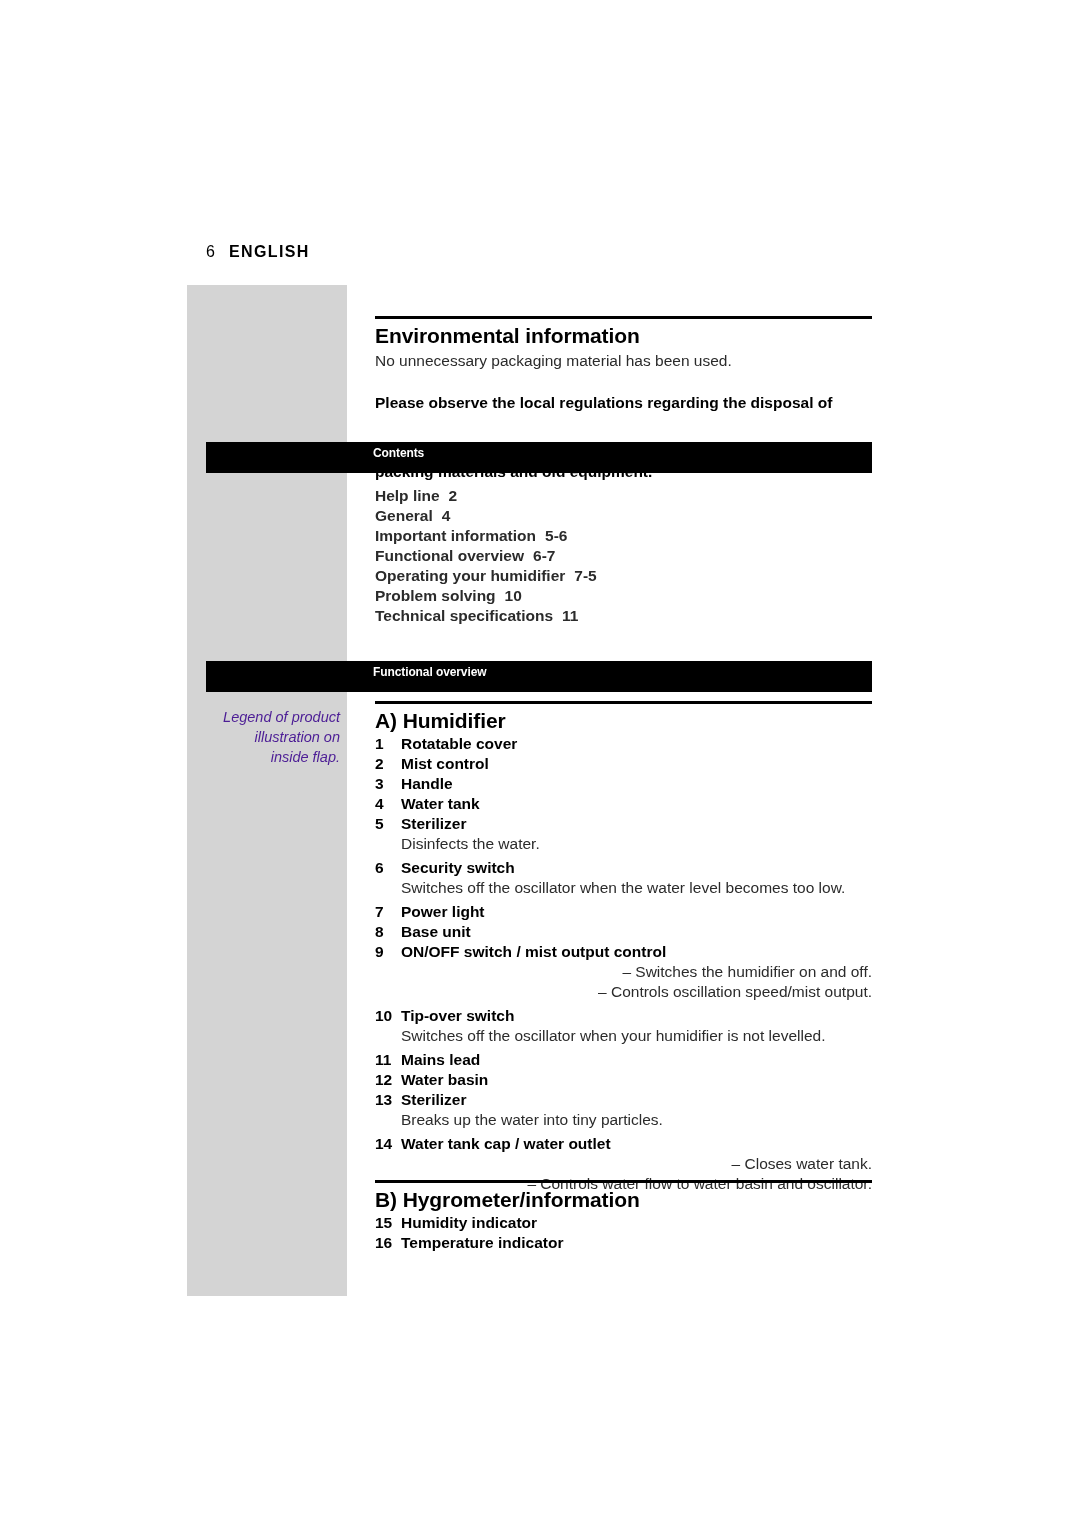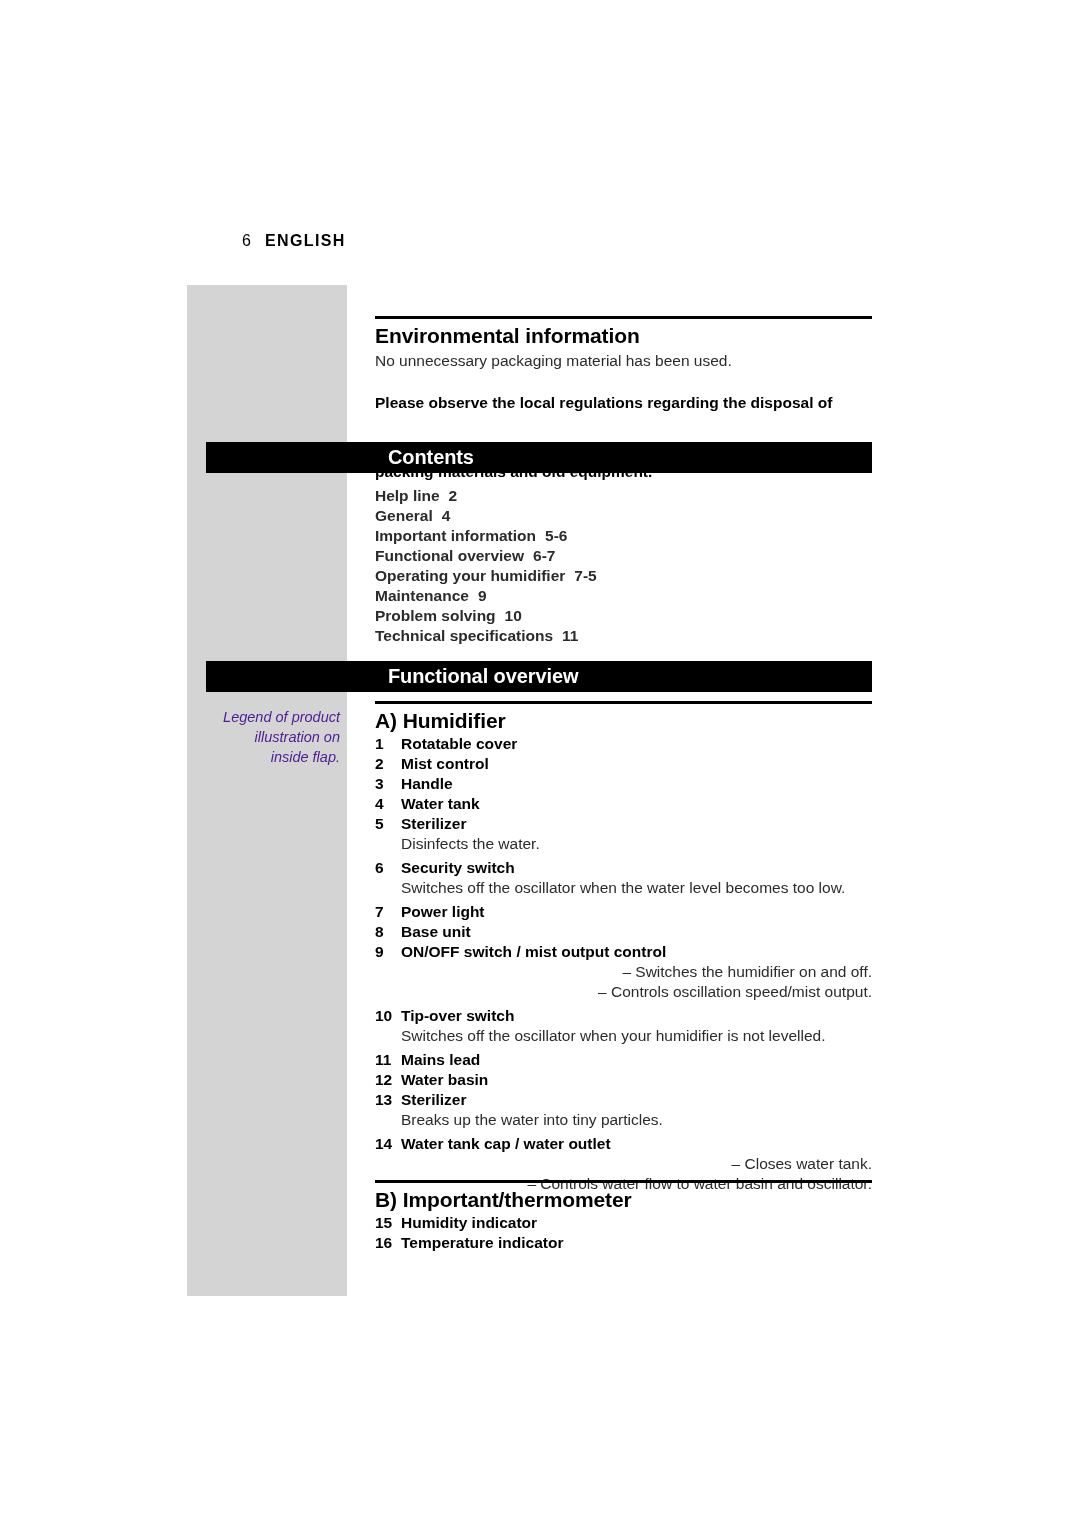--- a/index.html
+++ b/index.html
@@ -13,26 +13,25 @@
     position: relative;
     font-family: "Liberation Sans", sans-serif;
     color: #000000;
     overflow: hidden;
   }
 
   
   #page-header {
     position: absolute;
     left: 206px;
-    top: 232px;
+    top: 243px;
     font-size: 16px;
     font-weight: bold;
     letter-spacing: 1.4px;
     white-space: nowrap;
-    margin-left: 36px;
   }
   #page-header .pagenum {
     font-weight: normal;
     letter-spacing: 0;
     margin-right: 14px;
   }
 
   
   #margin-column {
     position: absolute;
@@ -85,24 +84,24 @@
   
   .band {
     position: absolute;
     left: 206px;
     width: 666px;
     height: 31px;
     background: #000000;
   }
   .band .band-label {
     position: absolute;
-    left: 182px;
+    left: 167px;
     top: 4px;
     color: #ffffff;
-    font-size: 20px;
+    font-size: 12px;
     font-weight: bold;
     letter-spacing: -0.1px;
     white-space: nowrap;
   }
 
   
   #env-block   { position: absolute; left: 375px; top: 316px; width: 497px; }
   #contents-band { top: 442px; }
   #contents-list { position: absolute; left: 375px; top: 486px; width: 497px; }
   #func-band   { top: 661px; }
@@ -185,21 +184,20 @@
 <div class="band" id="contents-band">
   <span class="band-label">Contents</span>
 </div>
 
 <div id="contents-list">
     <div class="toc-line"><span>Help line</span><span class="pg">2</span></div>
     <div class="toc-line"><span>General</span><span class="pg">4</span></div>
     <div class="toc-line"><span>Important information</span><span class="pg">5-6</span></div>
     <div class="toc-line"><span>Functional overview</span><span class="pg">6-7</span></div>
     <div class="toc-line"><span>Operating your humidifier</span><span class="pg">7-5</span></div>
-    <div class="toc-line"><span>Maintenance</span><span class="pg">9</span></div>
     <div class="toc-line"><span>Problem solving</span><span class="pg">10</span></div>
     <div class="toc-line"><span>Technical specifications</span><span class="pg">11</span></div>
   </div>
 
 <div class="band" id="func-band">
   <span class="band-label">Functional overview</span>
 </div>
 
 <div id="sec-a">
   <div class="rule"></div>
@@ -273,21 +271,21 @@
         <span class="legend-label">Water tank cap / water outlet</span>
       </div>
       <div class="legend-sub">– Closes water tank.</div>
       <div class="legend-sub">– Controls water flow to water basin and oscillator.</div>
       <div class="gap"></div>
     </div>
 </div>
 
 <div id="sec-b">
   <div class="rule"></div>
-  <div class="sec-title">B) Important/thermometer</div>
+  <div class="sec-title">B) Hygrometer/information</div>
   <div class="legend" id="legend-b">
       <div class="legend-item">
         <span class="legend-num wide">15</span>
         <span class="legend-label">Humidity indicator</span>
       </div>
       <div class="legend-item">
         <span class="legend-num wide">16</span>
         <span class="legend-label">Temperature indicator</span>
       </div>
     </div>

